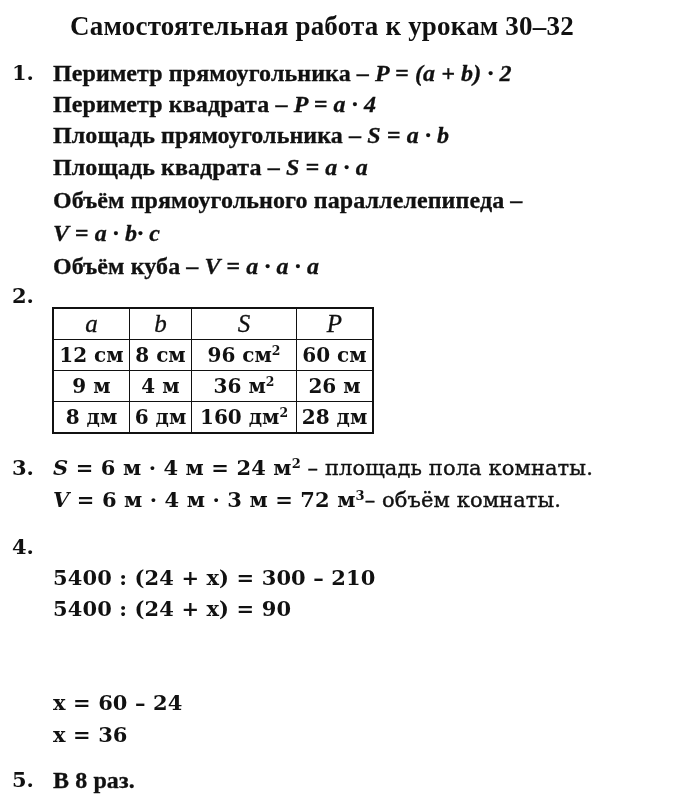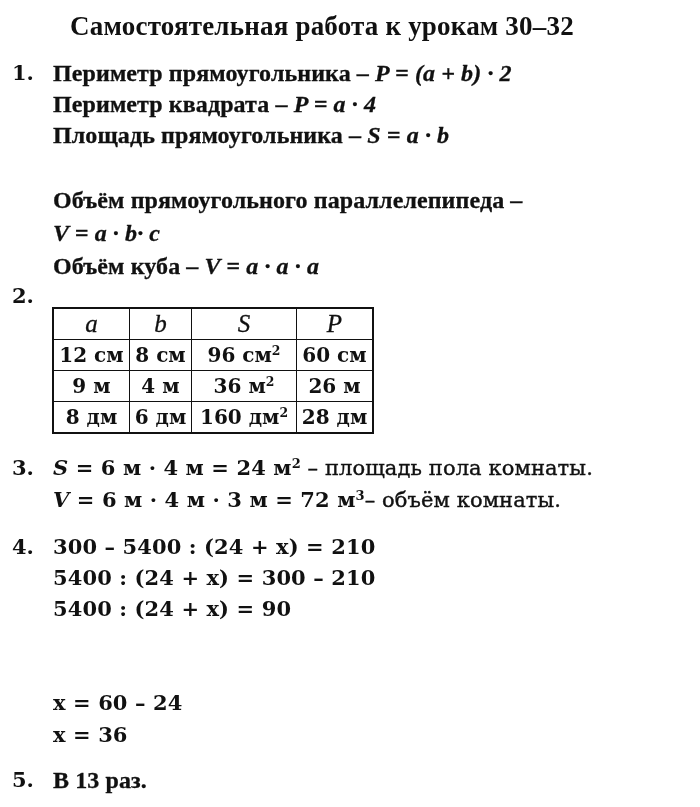--- a/index.html
+++ b/index.html
@@ -106,20 +106,23 @@
   <div class="num" style="top:58px;">1.</div>
   <div class="line reg" style="top:58px;">
     <span>Периметр прямоугольника – </span><span class="it">P</span><span class="it"> = (a + b) · 2</span>
   </div>
   <div class="line reg" style="top:89px;">
     <span>Периметр квадрата – </span><span class="it">P</span><span class="it"> = a · 4</span>
   </div>
   <div class="line reg" style="top:120px;">
     <span>Площадь прямоугольника – </span><span class="it">S</span><span class="it"> = a · b</span>
   </div>
+  <div class="line reg" style="top:152px;">
+    <span>Площадь квадрата – </span><span class="it">S</span><span class="it"> = a · a</span>
+  </div>
   <div class="line reg" style="top:185px;">
     <span>Объём прямоугольного параллелепипеда –</span>
   </div>
   <div class="line reg" style="top:218px;">
     <span class="it">V</span><span class="it"> = a · b· c</span>
   </div>
   <div class="line reg" style="top:251px;">
     <span>Объём куба – </span><span class="it">V</span><span class="it"> = a · a · a</span>
   </div>
 
@@ -155,22 +158,21 @@
 
   <div class="num" style="top:453px;">3.</div>
   <div class="line mix" style="top:453px;">
     <span class="m it">S</span><span class="m"> = 6 м · 4 м = 24 м</span><sup class="m">2</sup><span class="t"> – площадь пола комнаты.</span>
   </div>
   <div class="line mix" style="top:485px;">
     <span class="m it">V</span><span class="m"> = 6 м · 4 м · 3 м = 72 м</span><sup class="m">3</sup><span class="t">– объём комнаты.</span>
   </div>
 
   <div class="num" style="top:532px;">4.</div>
-  <div class="line bold" style="top:532px;">300 – 5400 : (24 + x) = 210</div>
   <div class="line bold" style="top:563px;">5400 : (24 + x) = 300 – 210</div>
   <div class="line bold" style="top:594px;">5400 : (24 + x) = 90</div>
   <div class="line bold" style="top:688px;">x = 60 – 24</div>
   <div class="line bold" style="top:720px;">x = 36</div>
 
   <div class="num" style="top:765px;">5.</div>
-  <div class="line reg" style="top:765px;">В 13 раз.</div>
+  <div class="line reg" style="top:765px;">В 8 раз.</div>
 
 </div>
 
 </body></html>

